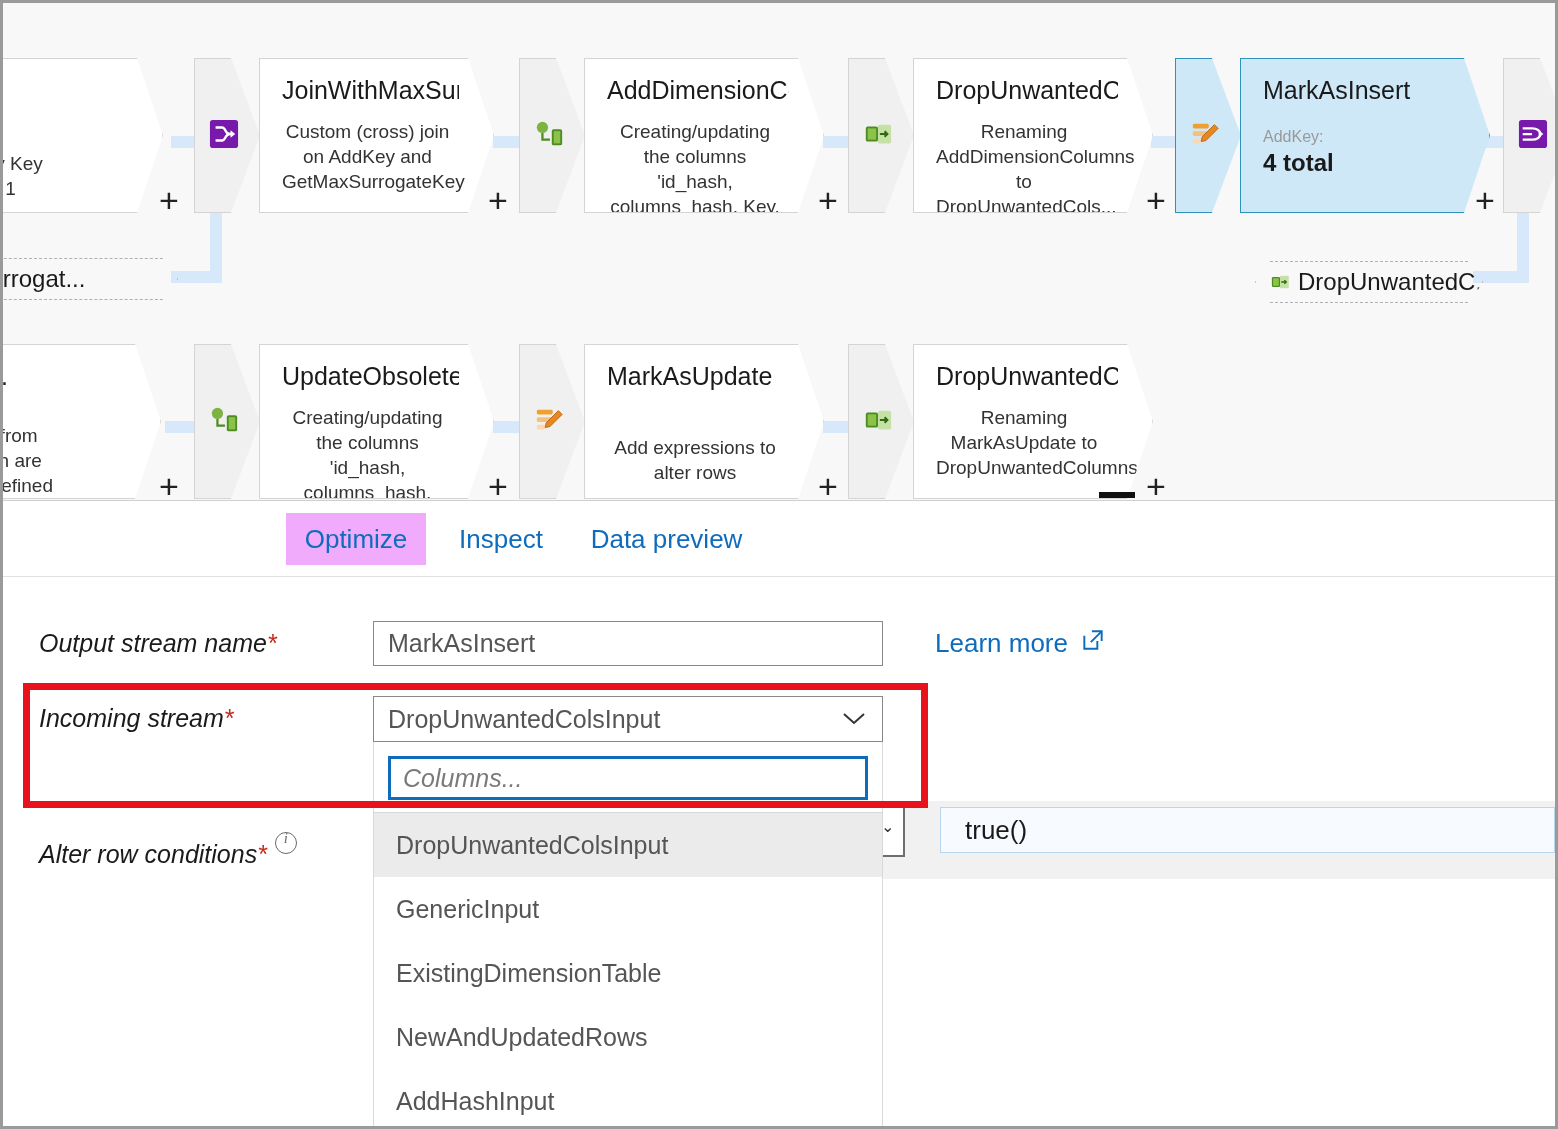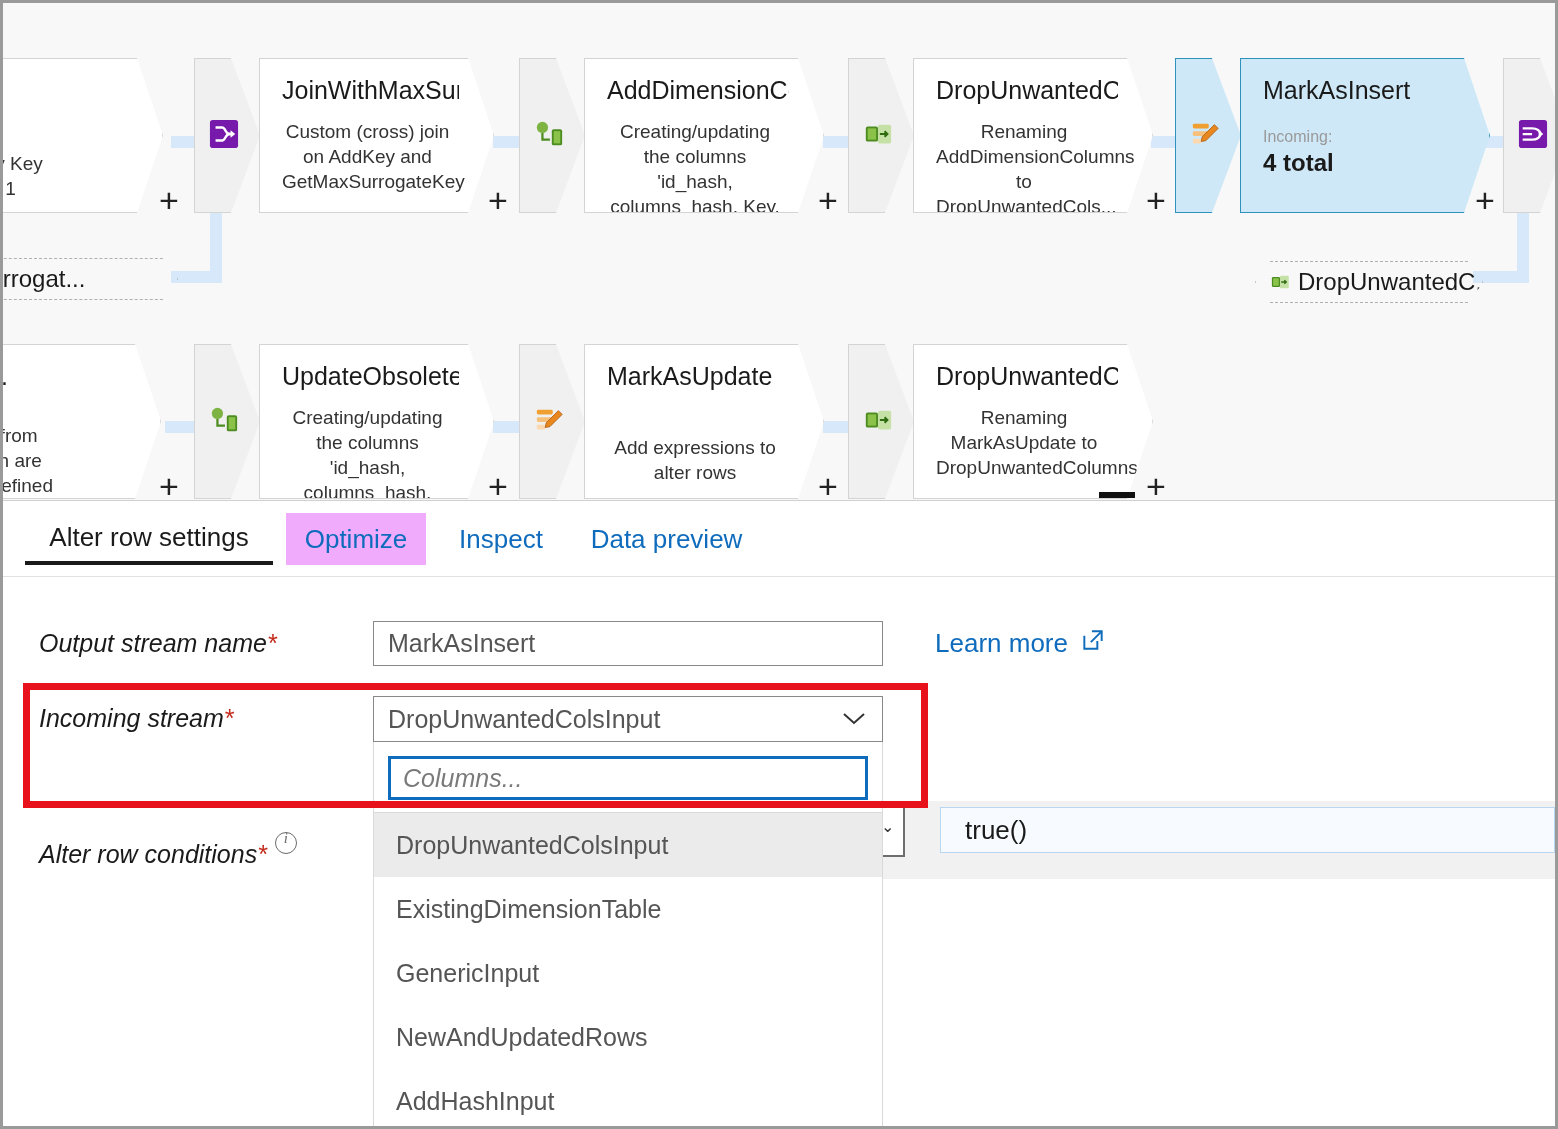--- a/index.html
+++ b/index.html
@@ -281,21 +281,21 @@
         <svg width="30" height="30" viewBox="0 0 32 32">
           <rect x="3" y="5" width="17" height="5" rx="1.5" fill="#f0a030"></rect>
           <rect x="3" y="13" width="17" height="5" rx="1.5" fill="#f6c07a"></rect>
           <rect x="3" y="21" width="9" height="5" rx="1.5" fill="#fad9b0"></rect>
           <path d="M26 6 l4 4 l-13 13 l-5 1 l1 -5 z" fill="#e8871e" stroke="#b5651d" stroke-width="1"></path>
         </svg>
       </span>
     </div>
     <div class="node sel" style="left:1237px; top:55px; width:250px; height:155px;">
       <div class="node-title">MarkAsInsert</div>
-      <div class="node-sub-label">Incoming:</div>
+      <div class="node-sub-label">AddKey:</div>
       <div class="node-sub-value">4 total</div>
     </div>
     <div class="plus" style="left:1472px; top:180px;">+</div>
 
     <div class="chev" style="left:1500px; top:55px; width:66px; height:155px;">
       <span class="ic">
         <svg width="30" height="30" viewBox="0 0 32 32">
           <rect x="1" y="1" width="30" height="30" rx="3" fill="#7719aa"></rect>
           <path d="M5 10 h10 M5 16 h10 M5 22 h10" stroke="#fff" stroke-width="2.4"></path>
           <path d="M15 10 q8 0 9 6 M15 22 q8 0 9 -6" stroke="#fff" stroke-width="2.4" fill="none"></path>
@@ -374,23 +374,20 @@
       <div class="node-desc">Renaming MarkAsUpdate to DropUnwantedColumns</div>
     </div>
     <div class="plus" style="left:1143px; top:466px;">+</div>
 
     <div style="position:absolute; left:1096px; top:489px; width:36px; height:6px; background:#111;"></div>
   </div>
 
   <div id="panel">
 
     <div id="tabs">
-      <div class="tab active" style="left:22px; width:248px;">
-        <span>Alter row settings</span>
-      </div>
       <div class="tab hover" style="left:283px; width:140px;">
         <span>Optimize</span>
       </div>
       <div class="tab" style="left:441px; width:114px;">
         <span>Inspect</span>
       </div>
       <div class="tab" style="left:573px; width:181px;">
         <span>Data preview</span>
       </div>
     </div>
@@ -439,24 +436,24 @@
     <div id="dd-wrap">
       <div id="dd-filter-shell" style="left:370px; top:241px; width:510px; height:71px;"></div>
       <div id="dd-filter" style="left:385px; top:255px; width:480px; height:44px;">
         <span>Columns...</span>
       </div>
       <div id="dd-list" style="left:370px; top:312px; width:510px; height:320px;">
         <div class="dd-item selected">
             <span>DropUnwantedColsInput</span>
           </div>
         <div class="dd-item">
-            <span>ExistingDimensionTable</span>
+            <span>GenericInput</span>
           </div>
         <div class="dd-item">
-            <span>GenericInput</span>
+            <span>ExistingDimensionTable</span>
           </div>
         <div class="dd-item">
             <span>NewAndUpdatedRows</span>
           </div>
         <div class="dd-item">
             <span>AddHashInput</span>
           </div>
       </div>
     </div>
 

